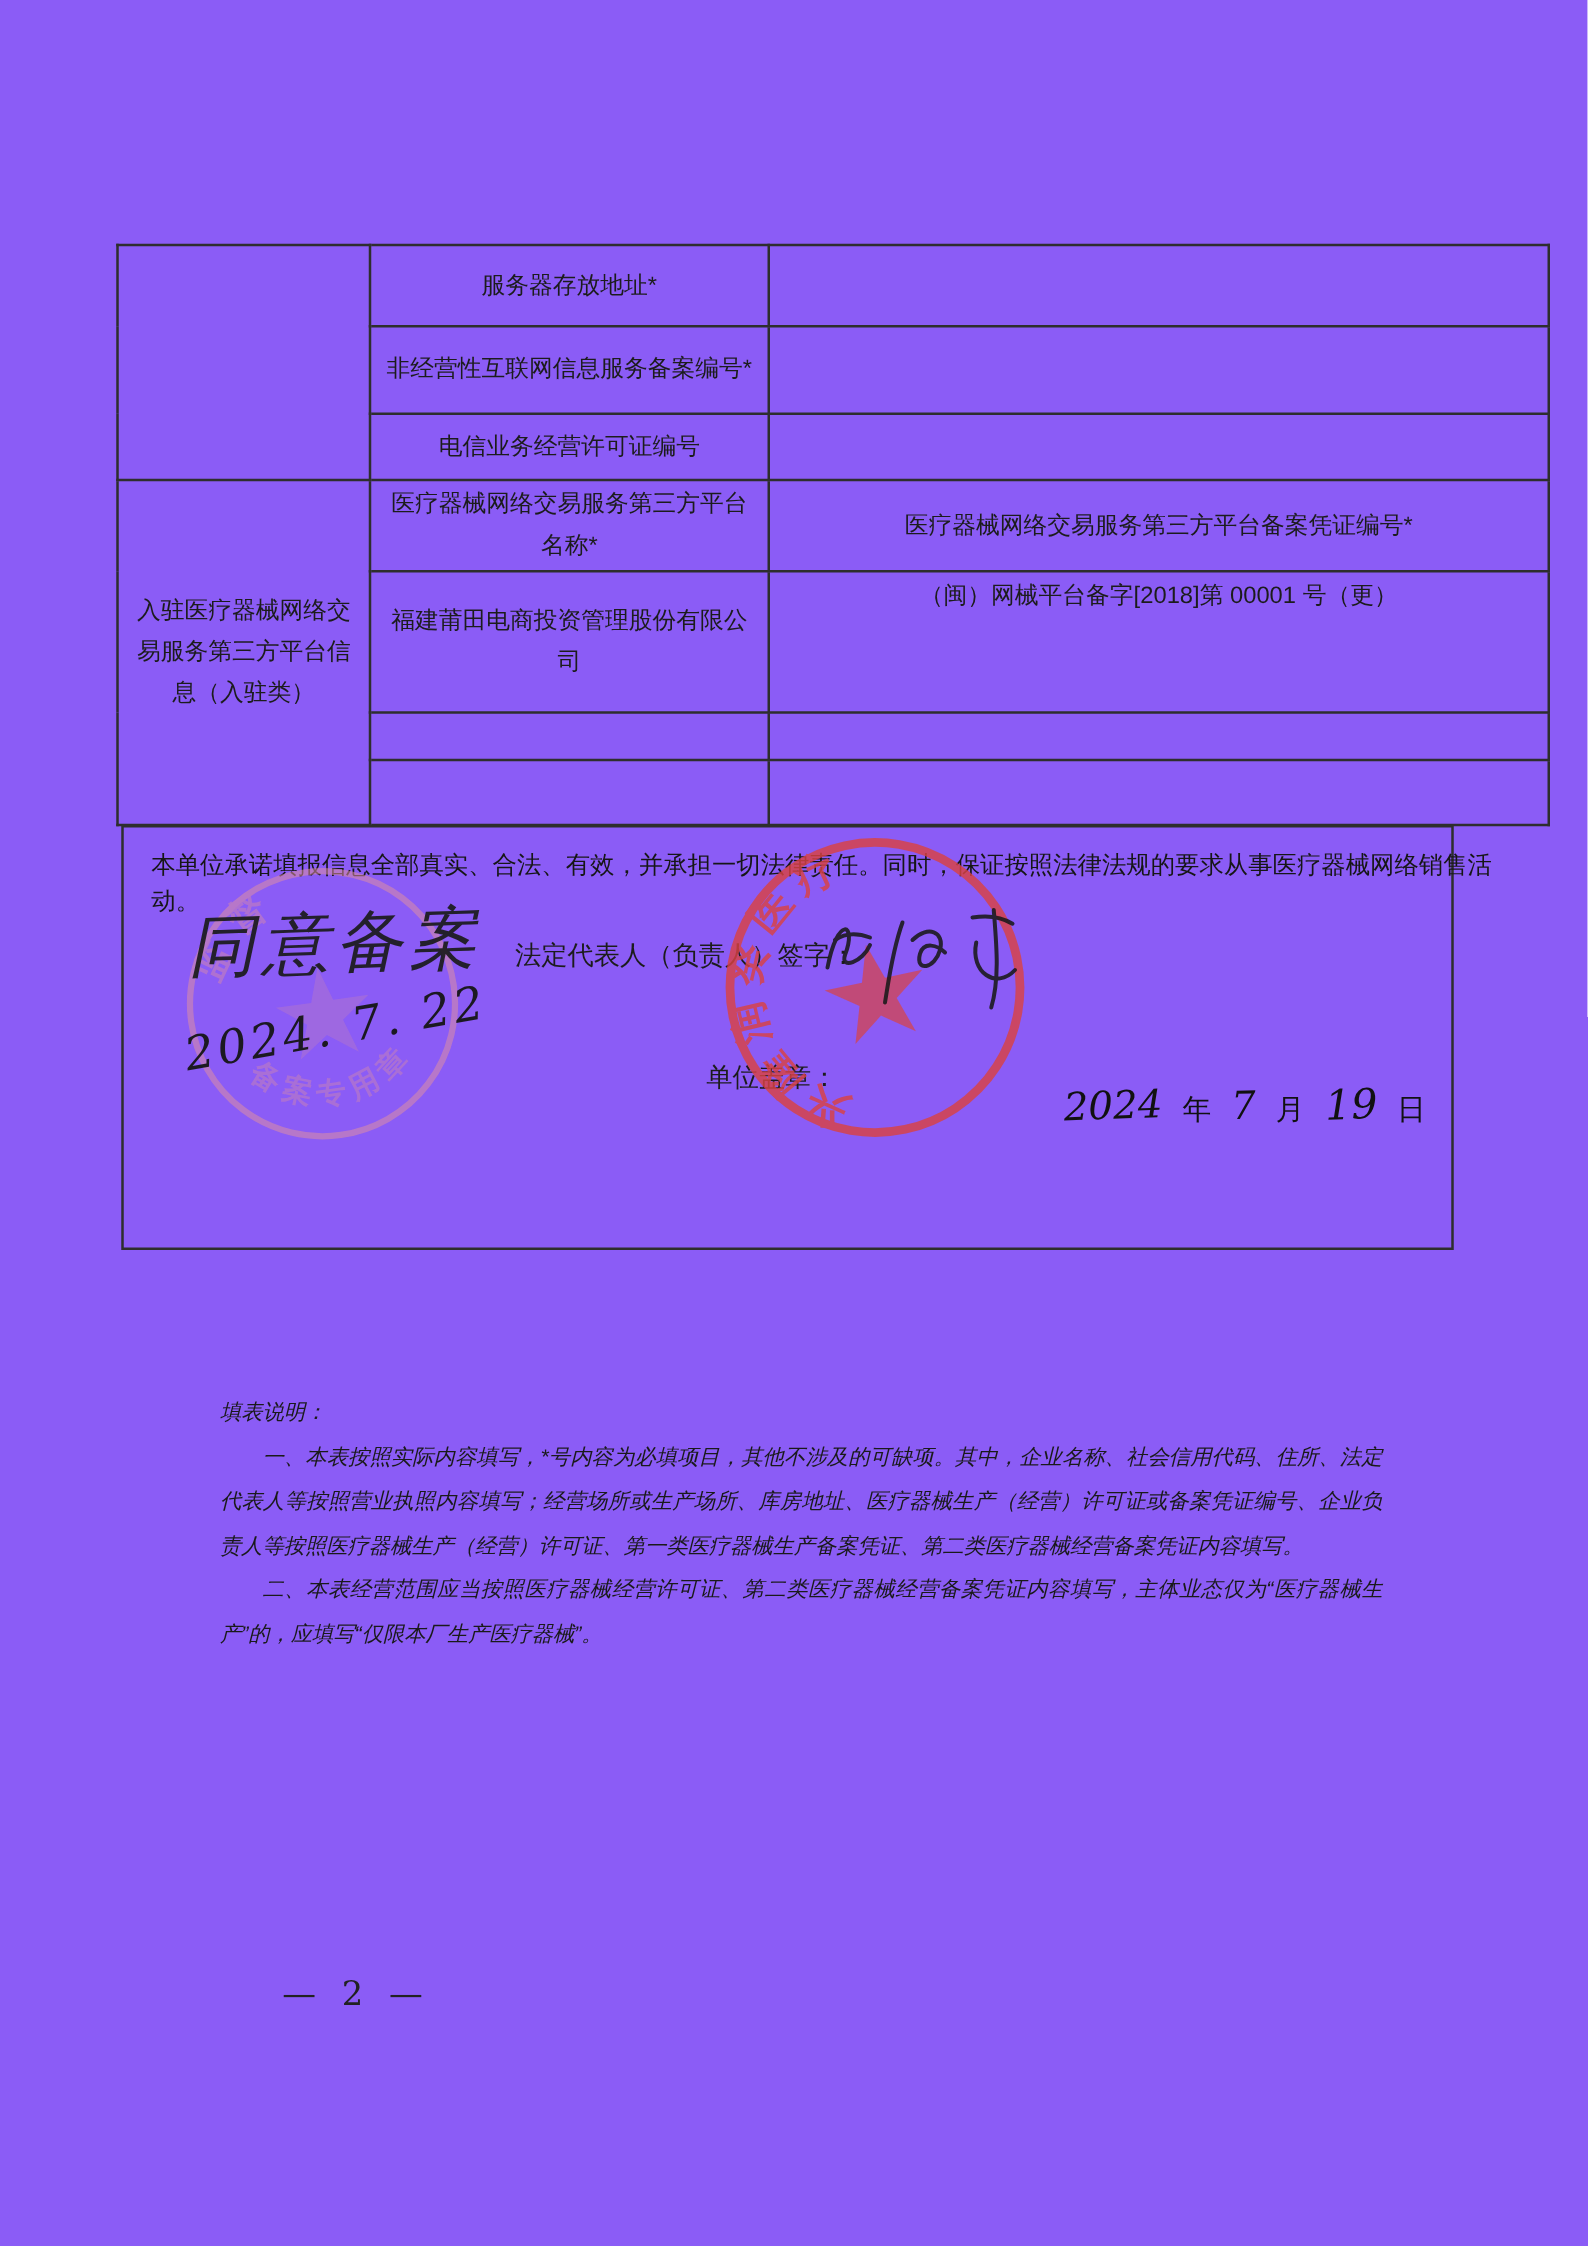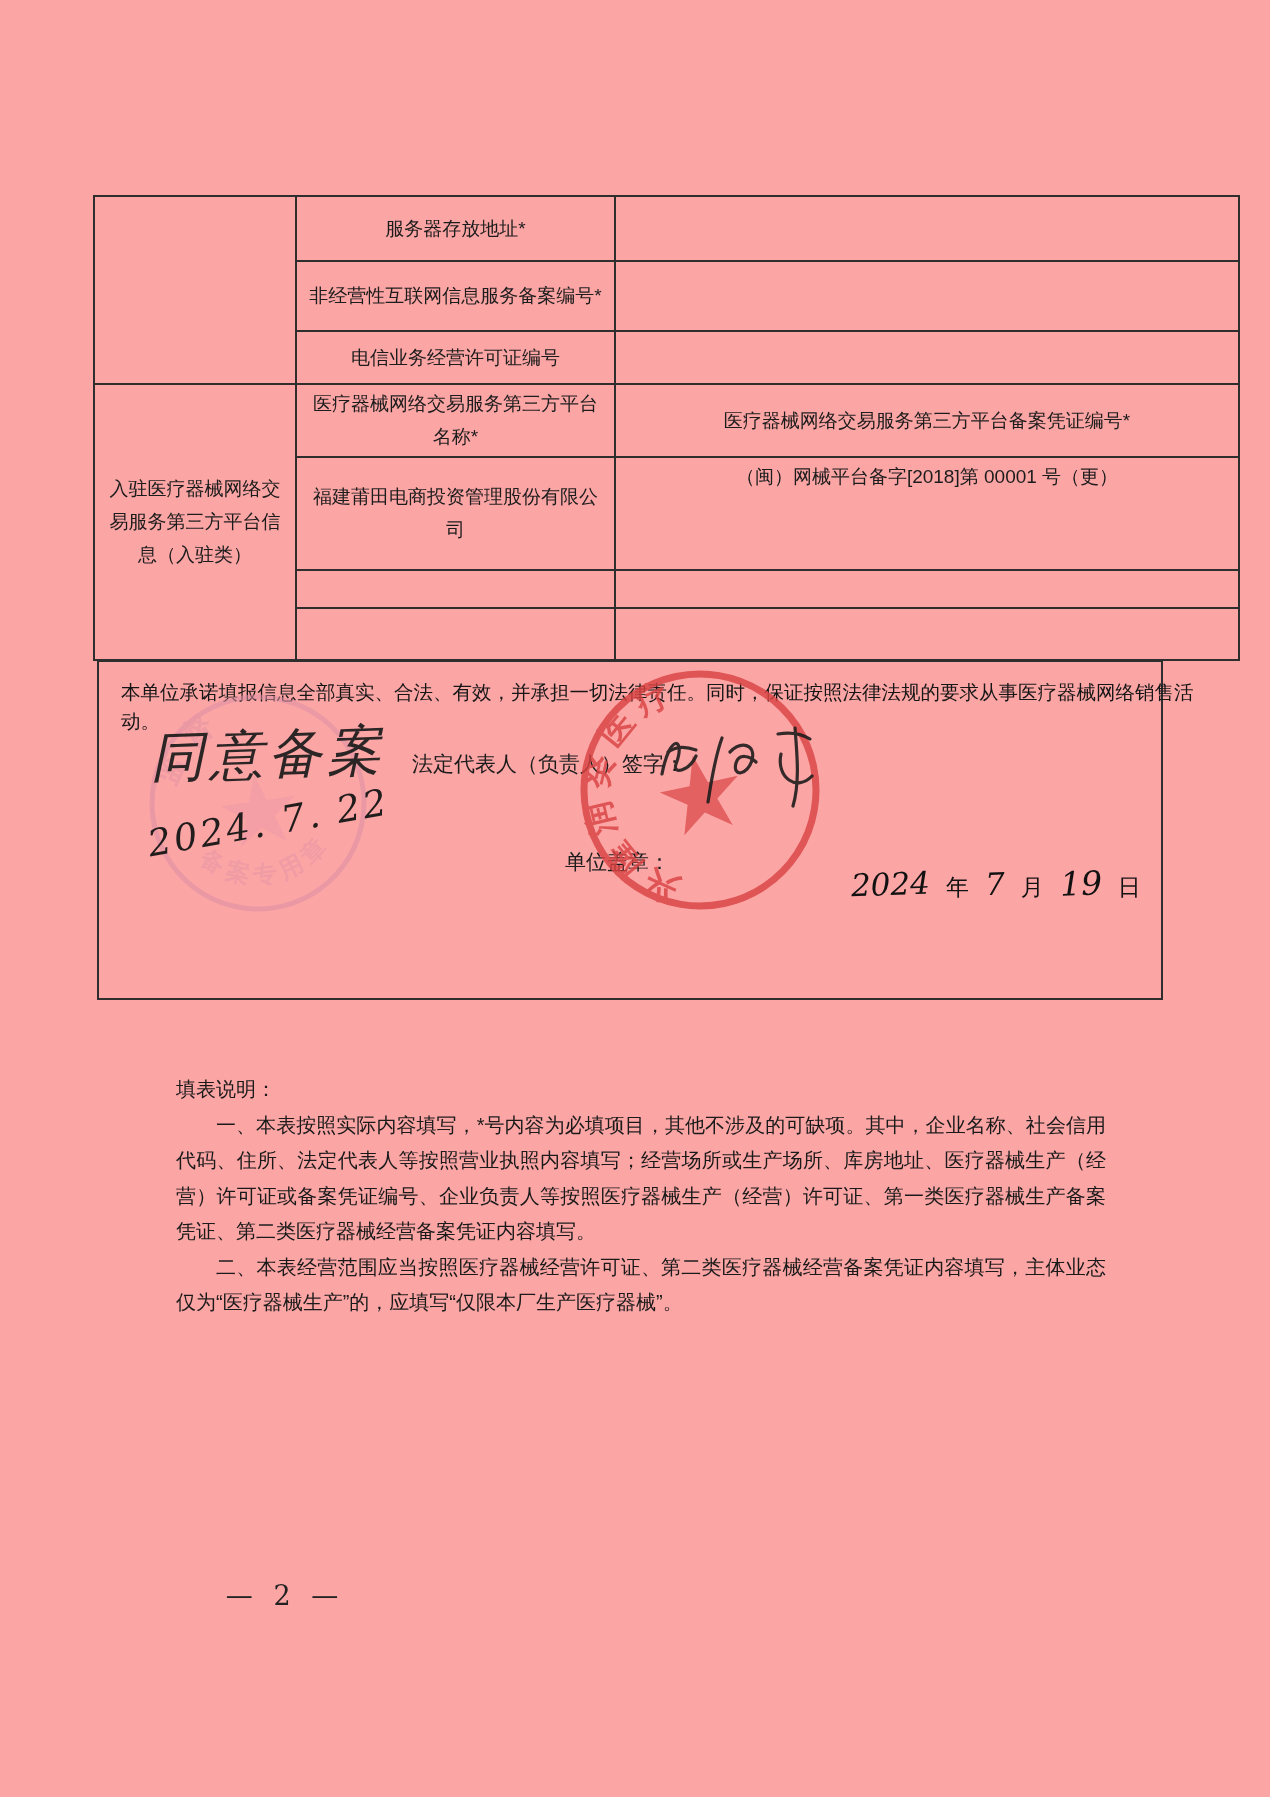--- a/index.html
+++ b/index.html
@@ -1,20 +1,20 @@
 <!DOCTYPE html>
 <html><head>
 <meta charset="utf-8">
 <style>
   html,body{margin:0;padding:0;background:#ffffff;}
   .page{
     position:relative;
     width:1270px;height:1797px;
     margin:0 auto;
-    background:#fca5a5;
+    background:#8b5cf6;
     font-family:"Liberation Sans", sans-serif;
     color:#1f1f1f;
     overflow:hidden;
   }
   
   .form-table{
     position:absolute;left:93px;top:195px;
     width:1145px;height:460px;
     border-collapse:collapse;table-layout:fixed;
   }
@@ -63,22 +63,22 @@
   }
   .hw-approve-date{
     position:absolute;left:146px;top:800px;width:260px;
     font-family:"DejaVu Serif", serif;font-style:italic;
     font-size:37px;letter-spacing:3px;color:#161616;
     transform:rotate(-10deg);opacity:.95;white-space:nowrap;
   }
   .sig-scribble{position:absolute;left:650px;top:712px;}
   
   .notes{
-    position:absolute;left:176px;top:1072px;width:930px;
-    font-size:20px;line-height:35.5px;color:#1a1a1a;
+    position:absolute;left:176px;top:1112px;width:930px;
+    font-size:17px;line-height:35.5px;color:#1a1a1a;font-style:italic;
   }
   .notes-title{margin:0 0 1px 0;}
   .notes p{margin:0;text-align:justify;text-indent:2em;}
   
   .page-num{
     position:absolute;left:200px;top:1580px;width:170px;
     text-align:center;font-family:"DejaVu Serif", serif;
     font-size:27px;letter-spacing:6px;color:#222;
   }
   .seal-arc-text{font-weight:600;}

